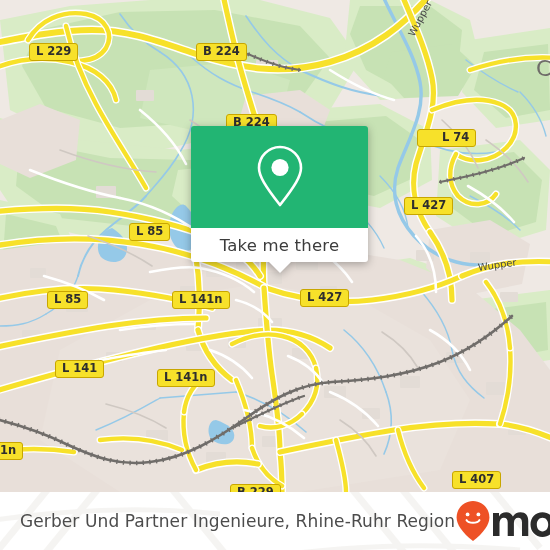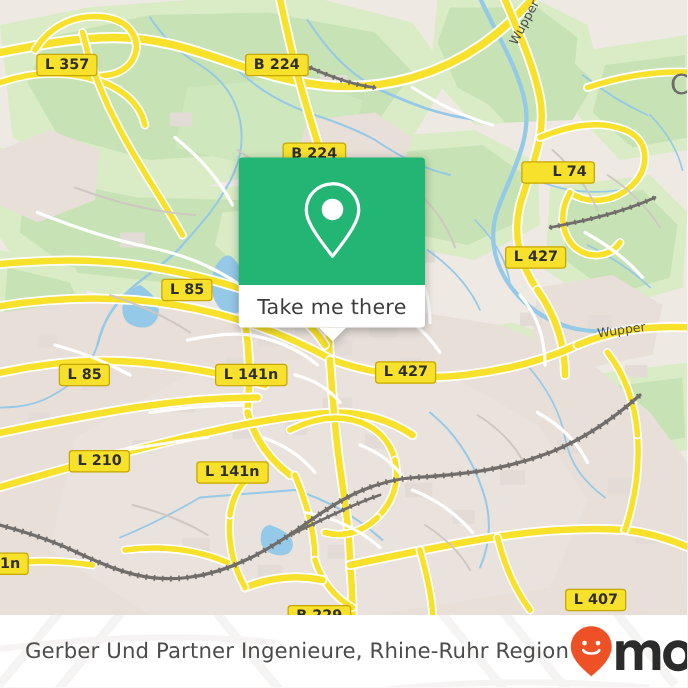--- a/index.html
+++ b/index.html
@@ -57,21 +57,21 @@
     color:#3a3a3a;
     font-size:12.5px;
     font-family:"DejaVu Sans", sans-serif;
     padding:3px 8px 4px 10px;
     line-height:16px;
     white-space:nowrap;
   }
 
   
   .popup{
-    position:absolute;left:191px;top:126px;width:149px;
+    position:absolute;left:191px;top:126px;width:177px;
     filter:drop-shadow(0 2px 4px rgba(0,0,0,.30));
   }
   .popup-top{
     background:#22b573;height:102px;
     border-radius:3px 3px 0 0;
     display:flex;align-items:center;justify-content:center;
   }
   .pin-svg{display:block;}
   .popup-bottom{
     background:#ffffff;height:34px;
@@ -384,30 +384,30 @@
       <path class="railt" stroke-width="4" d="M248,54 C266,62 282,68 300,70"></path>
       <path class="rail" stroke-width="2.2" d="M440,182 C470,176 498,170 524,158"></path>
       <path class="railt" stroke-width="4" d="M440,182 C470,176 498,170 524,158"></path>
     </svg>
 
     <div class="place-label place-city" style="left:536px;top:56px;">Cr</div>
 
     <div class="water-label" style="left:411px;top:30px;transform:rotate(-62deg);transform-origin:left center;">Wupper</div>
     <div class="water-label" style="left:478px;top:262px;transform:rotate(-8deg);transform-origin:left center;">Wupper</div>
 
-    <div class="shield" style="left:29px;top:43px;">L 357</div>
+    <div class="shield" style="left:29px;top:43px;">L 229</div>
     <div class="shield" style="left:196px;top:43px;">B 224</div>
     <div class="shield" style="left:226px;top:114px;">B 224</div>
     <div class="shield" style="left:417px;top:129px;padding-left:24px;">L 74</div>
     <div class="shield" style="left:404px;top:197px;">L 427</div>
     <div class="shield" style="left:129px;top:223px;">L 85</div>
     <div class="shield" style="left:47px;top:291px;">L 85</div>
     <div class="shield" style="left:172px;top:291px;">L 141n</div>
     <div class="shield" style="left:300px;top:289px;">L 427</div>
-    <div class="shield" style="left:55px;top:360px;">L 210</div>
+    <div class="shield" style="left:55px;top:360px;">L 141</div>
     <div class="shield" style="left:157px;top:369px;">L 141n</div>
     <div class="shield" style="left:-7px;top:442px;">1n</div>
     <div class="shield" style="left:452px;top:471px;">L 407</div>
     <div class="shield" style="left:230px;top:484px;">B 229</div>
 
 
     <div class="popup">
       <div class="popup-top">
         <svg class="pin-svg" width="58" height="68" viewBox="0 0 58 68" aria-hidden="true">
           <path d="M29 4 C17.4 4 8 13.4 8 25 C8 33 14 43 29 62 C44 43 50 33 50 25 C50 13.4 40.6 4 29 4 Z" fill="none" stroke="#ffffff" stroke-width="2.6" stroke-linejoin="round"></path>

